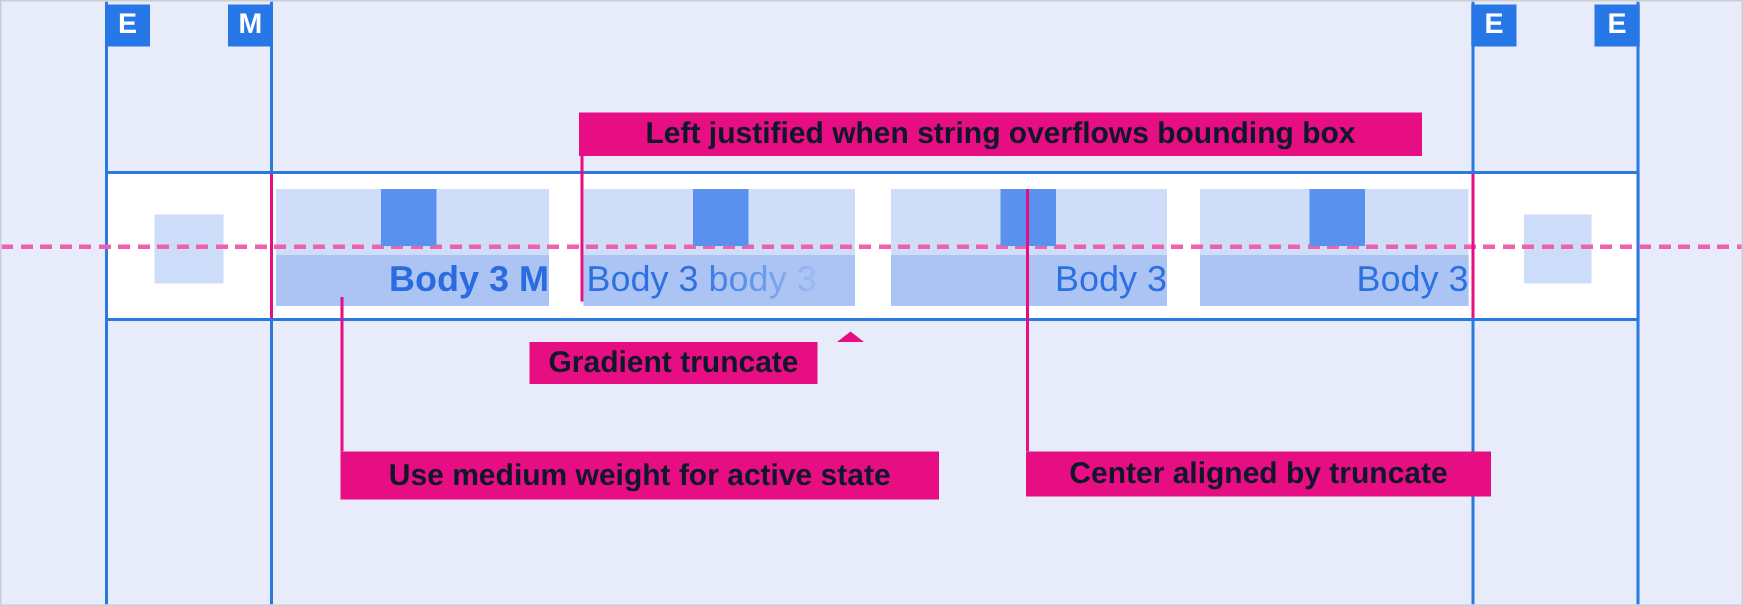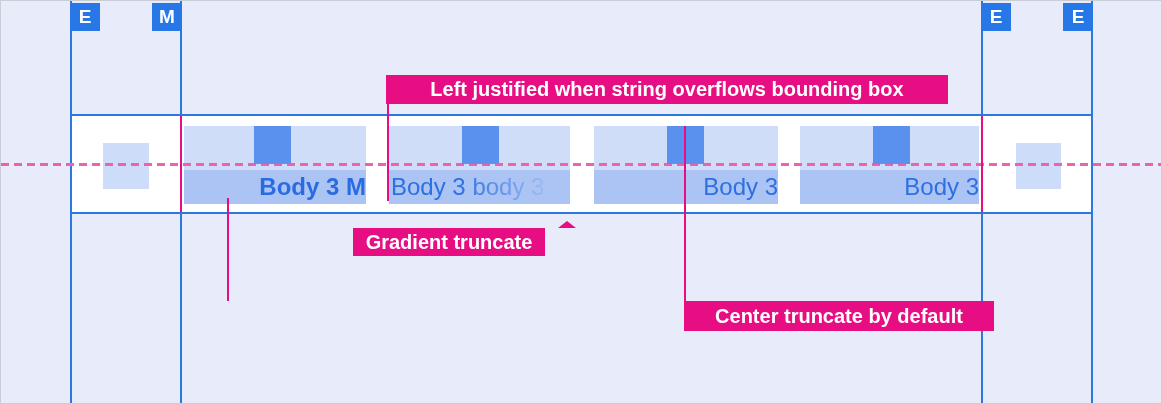--- a/index.html
+++ b/index.html
@@ -29,21 +29,21 @@
     position:absolute;top:0;bottom:0;right:0;width:110px;
     background:linear-gradient(to right, rgba(171,196,244,0), #abc4f4 85%);
   }
   .marker-square{position:absolute;top:125px;width:37px;height:38px;background:#5b91ee;z-index:5;}
   .dashline{
     position:absolute;left:0;top:162px;width:1162px;height:3px;z-index:4;
     background:repeating-linear-gradient(to right,#ee61ae 0 8px,transparent 8px 13px);
   }
   .connector{position:absolute;width:2px;background:#e60e82;z-index:6;}
   .note{
-    position:absolute;background:#e60e82;color:#ffffff;font-weight:700;font-size:20px;
+    position:absolute;background:#e60e82;color:#0f172a;font-weight:700;font-size:20px;
     text-align:center;z-index:7;white-space:nowrap;
   }
   .pointer-up{
     position:absolute;left:557px;top:220px;width:0;height:0;z-index:7;
     border-left:9px solid transparent;border-right:9px solid transparent;
     border-bottom:7px solid #e60e82;
   }
 </style>
 </head>
 <body>
@@ -93,16 +93,17 @@
   <div class="connector" style="left:980px;top:115px;height:96px;"></div>
   <div class="connector" style="left:386px;top:103px;height:97px;"></div>
   <div class="connector" style="left:226px;top:197px;height:103px;"></div>
   <div class="connector" style="left:683px;top:125px;height:175px;"></div>
 
   <div class="note" style="left:385px;top:74px;width:562px;height:29px;line-height:29px;">Left justified when string overflows bounding box</div>
 
   <div class="pointer-up"></div>
   <div class="note" style="left:352px;top:227px;width:192px;height:28px;line-height:28px;">Gradient truncate</div>
 
+  <div class="note" style="left:226px;top:300px;width:399px;height:32px;line-height:32px;">Use medium weight for active state</div>
 
-  <div class="note" style="left:683px;top:300px;width:310px;height:30px;line-height:30px;">Center truncate by default</div>
+  <div class="note" style="left:683px;top:300px;width:310px;height:30px;line-height:30px;">Center aligned by truncate</div>
 
 </div>
 
 </body></html>

